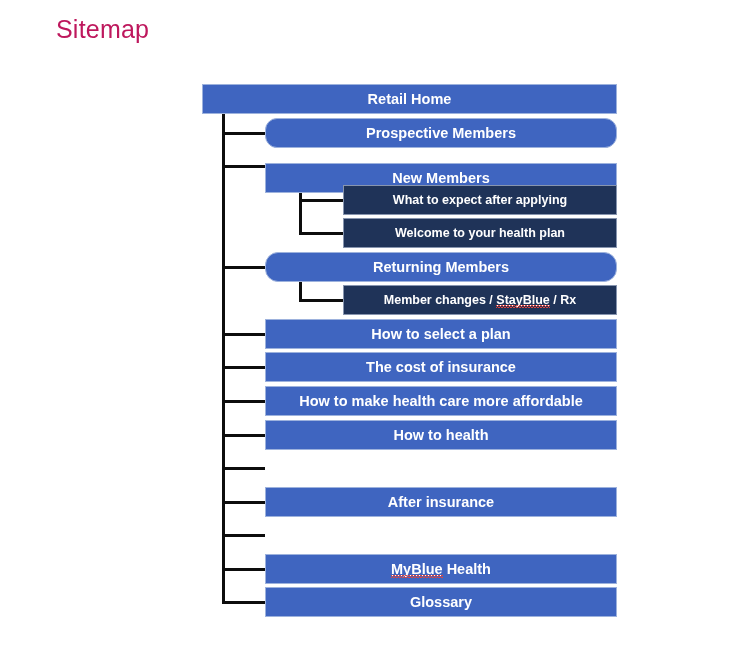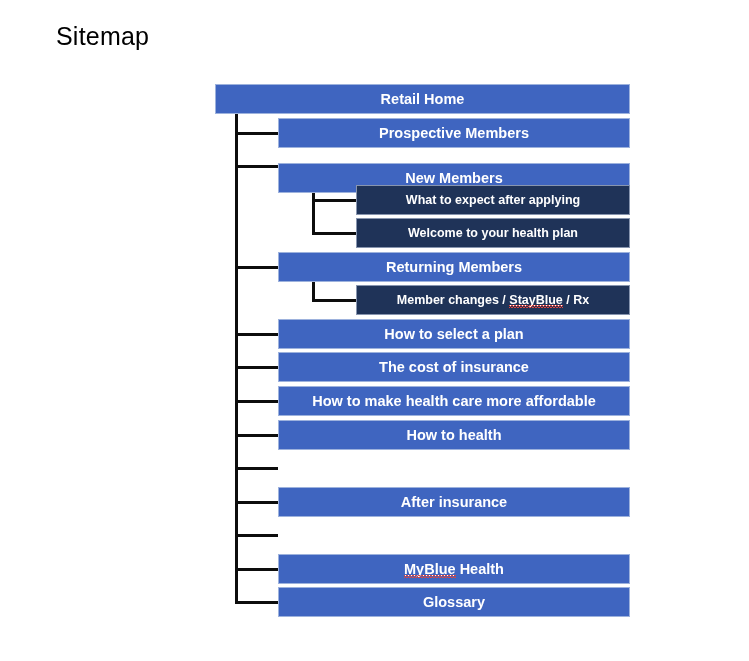--- a/index.html
+++ b/index.html
@@ -12,31 +12,31 @@
     height: 661px;
     font-family: "Liberation Sans", sans-serif;
     -webkit-font-smoothing: antialiased;
     overflow: hidden;
     position: relative;
   }
 
   #page-title {
     position: absolute;
     left: 56px;
-    top: 22px;
+    top: 15px;
     font-size: 25px;
-    color: #000000;
+    color: #be185d;
     letter-spacing: 0.2px;
     white-space: nowrap;
   }
 
   
   #sitemap {
     position: absolute;
-    left: 16px;
+    left: 3px;
     top: 0;
     width: 615px;
     height: 661px;
   }
 
   .node {
     position: absolute;
     box-sizing: border-box;
     display: flex;
     align-items: center;
@@ -110,33 +110,33 @@
     <div class="branch" style="left: 219px; top: 568px; width: 43px;"></div>
     <div class="branch" style="left: 219px; top: 601px; width: 43px;"></div>
     <div class="trunk" style="left: 296px; top: 179px; height: 55px;"></div>
     <div class="branch" style="left: 296px; top: 199px; width: 44px;"></div>
     <div class="branch" style="left: 296px; top: 232px; width: 44px;"></div>
     <div class="trunk" style="left: 296px; top: 280px; height: 21px;"></div>
     <div class="branch" style="left: 296px; top: 299px; width: 44px;"></div>
     <div class="node lvl1" style="left: 199px; top: 84px; width: 415px; height: 30px;">
       <span>Retail Home</span>
     </div>
-    <div class="node lvl2" style="left: 262px; top: 118px; width: 352px; height: 30px;">
+    <div class="node lvl2" style="left: 262px; top: 118px; width: 352px; height: 30px; border-radius: 12px;">
       <span>Prospective Members</span>
     </div>
     <div class="node lvl2" style="left: 262px; top: 151px; width: 352px; height: 30px; margin-top: 12px;">
       <span>New Members</span>
     </div>
     <div class="node lvl3" style="left: 340px; top: 218px; width: 274px; height: 30px;">
       <span>Welcome to your health plan</span>
     </div>
     <div class="node lvl3" style="left: 340px; top: 185px; width: 274px; height: 30px;">
       <span>What to expect after applying</span>
     </div>
-    <div class="node lvl2" style="left: 262px; top: 252px; width: 352px; height: 30px;">
+    <div class="node lvl2" style="left: 262px; top: 252px; width: 352px; height: 30px; border-radius: 13px;">
       <span>Returning Members</span>
     </div>
     <div class="node lvl3" style="left: 340px; top: 285px; width: 274px; height: 30px;">
       <span>Member changes / <span class="sp">StayBlue</span> / Rx</span>
     </div>
     <div class="node lvl2" style="left: 262px; top: 319px; width: 352px; height: 30px;">
       <span>How to select a plan</span>
     </div>
     <div class="node lvl2" style="left: 262px; top: 352px; width: 352px; height: 30px;">
       <span>The cost of insurance</span>

